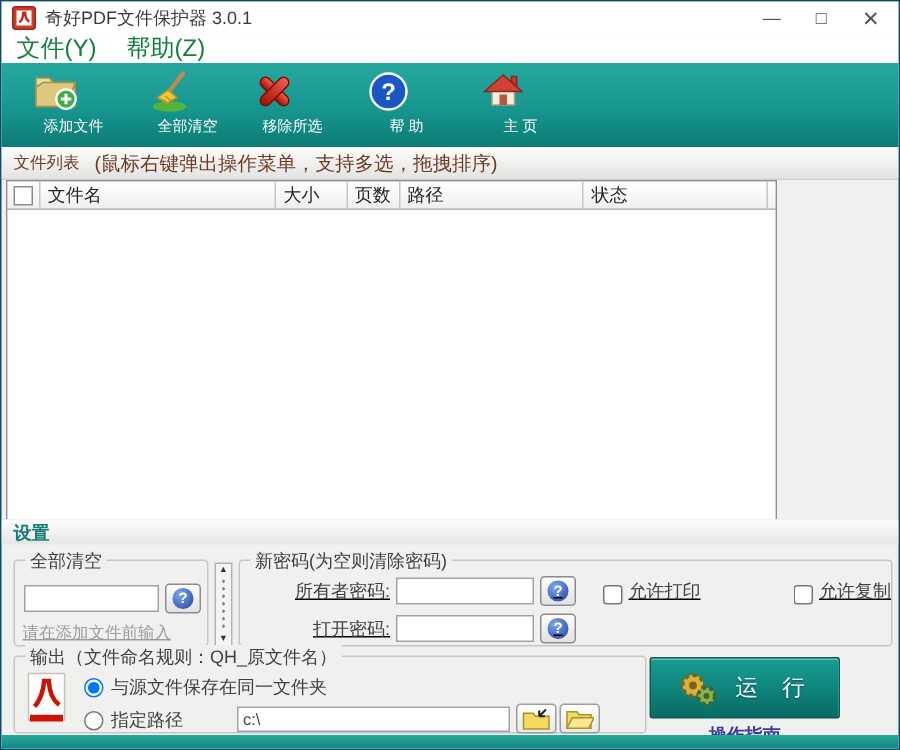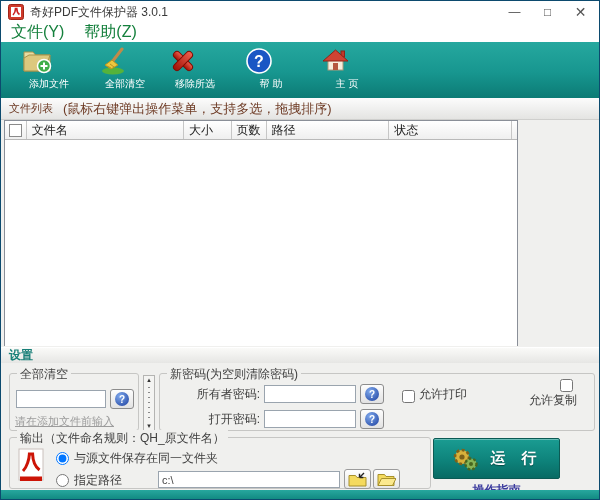--- a/index.html
+++ b/index.html
@@ -66,45 +66,45 @@
 
   .gb-open .txt { position:absolute; left:6px; top:16px; width:90px; }
   .gb-open .qbtn { left:100px; top:15px; }
   .open-hint { position:absolute; left:5px; top:40px; font-size:11px; color:#9c9c9c; white-space:nowrap;text-decoration:underline; }
 
   .splitter { position:absolute; top:374px; left:142px; width:12px; height:56px; background:#f4f4f2; border:1px solid #b4b4b2;
               display:flex; flex-direction:column; align-items:center; justify-content:space-between; padding:1px 0; cursor:col-resize; }
   .spl-arrow { font-size:7px; color:#333; line-height:6px; }
   .spl-dots { flex:1; width:2px; background-image:radial-gradient(circle,#8a8a8a 35%,transparent 40%); background-size:2px 5px; margin:2px 0; }
 
-  .np-row { position:absolute; left:0; right:0; height:20px; display:flex; align-items:center; }
+  .np-row { position:absolute; left:0; right:0; height:20px; display:flex; align-items:center;text-decoration:underline; }
   .np-row1 { top:10px; } .np-row2 { top:35px; }
   .np-label { width:100px; text-align:right; font-size:12px; color:#3f3f3f; white-space:nowrap; }
   .np-input { width:92px; margin-left:4px; }
   .np-q { position:static; margin-left:4px; flex:none; }
   .check-item { display:flex; align-items:flex-end; font-size:12px; color:#3f3f3f; cursor:pointer; }
   .check-item input { width:13px; height:13px; margin-right:4px; }
-  .ci-print { margin-left:18px; } .ci-copy { margin-left:62px;flex-direction:column; }
+  .ci-print { margin-left:18px; } .ci-copy { margin-left:62px; }
 
   
   .pdf-wrap { position:absolute; left:6px; top:10px; }
   .radio-row { position:absolute; left:46px; display:flex; align-items:center; font-size:12px; color:#3f3f3f; }
   .rr1 { top:12px; } .rr2 { top:34px; }
   .radio-row input { width:13px; height:13px; margin-right:5px; }
   .path-input { position:absolute; left:148px; top:33px; width:182px; height:17px; }
   .fbtn { position:absolute; top:31px; width:27px; height:20px; border:1px solid #9c9c9c; border-radius:3px;
           background:linear-gradient(180deg,#fefefe,#e8e8e6); display:flex; align-items:center; justify-content:center; cursor:pointer; padding:0; }
   .fbtn1 { left:334px; } .fbtn2 { left:363px; }
 
   
   .run-btn { position:absolute; left:432px; top:437px; width:127px; height:41px; border:1px solid #0b5a54; border-radius:2px;
              background:linear-gradient(180deg,#1a9c92 0%,#0e837b 55%,#086b64 100%);
              display:flex; align-items:center; justify-content:center; cursor:pointer;
              box-shadow:inset 0 1px 0 rgba(255,255,255,.35); }
-  .run-label { color:#ffffff; font-size:15px; font-weight:bold; letter-spacing:6px; margin-left:10px; text-shadow:0 1px 1px rgba(0,0,0,.4); }
+  .run-label { color:#ffffff; font-size:15px; font-weight:normal; letter-spacing:6px; margin-left:10px; text-shadow:0 1px 1px rgba(0,0,0,.4); }
   .guide-link { position:absolute; left:432px; top:481px; width:127px; text-align:center; font-size:12px; font-weight:bold;
                 color:#3c3c9e; text-decoration:underline; cursor:pointer; }
 
   .bottom-strip { position:absolute; left:0; right:0; bottom:0; height:9px; background:linear-gradient(180deg,#27a79e,#128a82); }
 </style>
 </head>
 <body>
 
 <div class="window">
 

